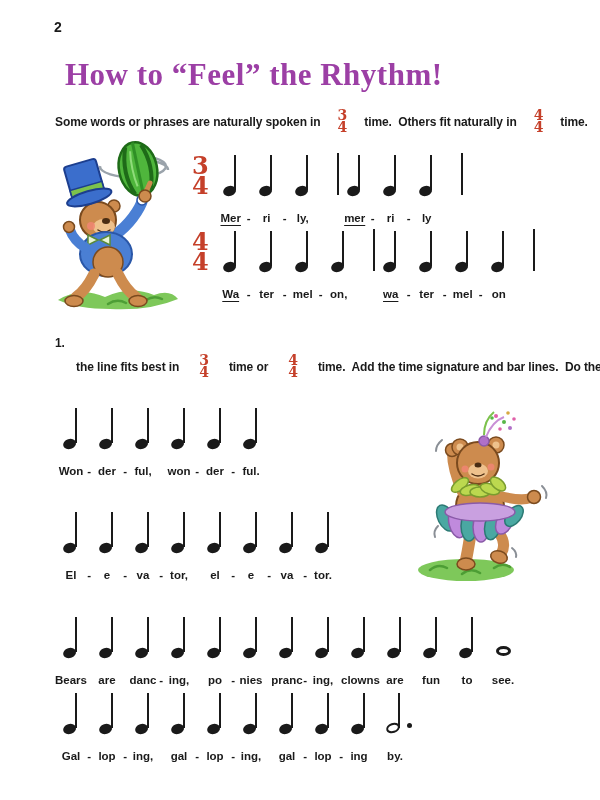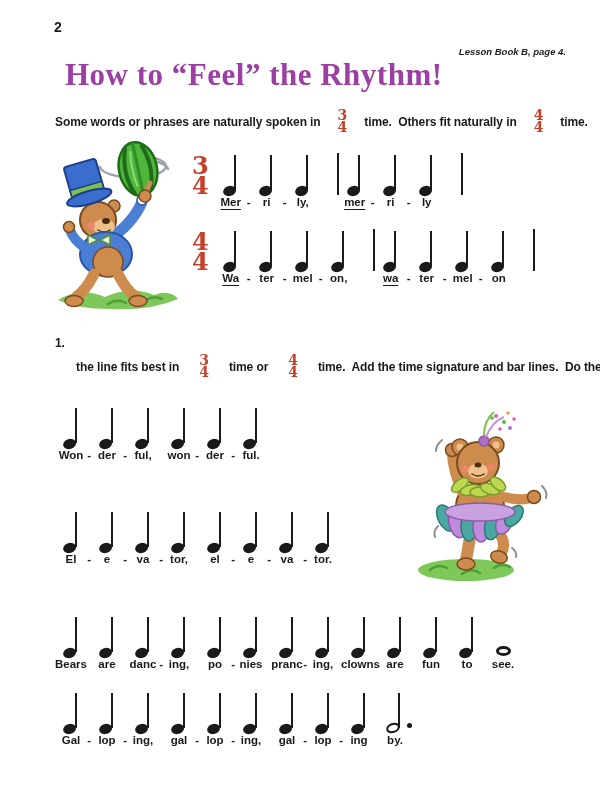--- a/index.html
+++ b/index.html
@@ -47,39 +47,38 @@
   .nu .stem{left:12.6px;bottom:6px;width:2.2px;height:35px;background:var(--ink);}
   .nu.whole .head{left:2px;bottom:2px;width:15px;height:10px;background:transparent;
                   border:3px solid var(--ink);transform:none;}
   .nu.dhalf .head{background:#fff;border:2.6px solid var(--ink);width:14px;height:10px;
                   left:0;bottom:1px;}
   .nu.dhalf .stem{left:12.1px;}
   .nu.dhalf .dot{left:21px;bottom:6px;width:5px;height:5px;border-radius:50%;background:var(--ink);}
   .bar{width:16px;height:44px;position:relative;}
   .bar .bl{position:absolute;left:7px;bottom:1px;width:2.2px;height:42px;background:var(--ink);}
 
-  .lrow{display:flex;margin-top:0;transform:translateX(-9px);}
+  .lrow{display:flex;margin-top:16px;transform:translateX(-9px);}
   .syl{width:36px;text-align:center;position:relative;white-space:nowrap;
        font:700 11.5px "Liberation Sans",sans-serif;color:var(--ink);}
   .syl .st{display:inline-block;}
   .syl.u .st{text-decoration:underline;text-underline-offset:2.5px;}
   .syl .hy{position:absolute;right:-2px;top:0;font-weight:700;}
   .lsp{width:16px;}
 
   svg{display:block;}
 </style>
 </head>
 <body>
 
 <div class="abs page-number">2</div>
 
 <h1 class="abs title">How to “Feel” the Rhythm!</h1>
 
 <div class="abs corner-note">
-  <div>Lesson Book B, page 4.</div>
 </div>
 
 <p class="abs textline intro">
   <span>Some words or phrases are naturally spoken in</span>
   <span class="frac"><span>3</span><span>4</span></span>
   <span>time.  Others fit naturally in</span>
   <span class="frac"><span>4</span><span>4</span></span>
   <span>time.</span>
 </p>
 

